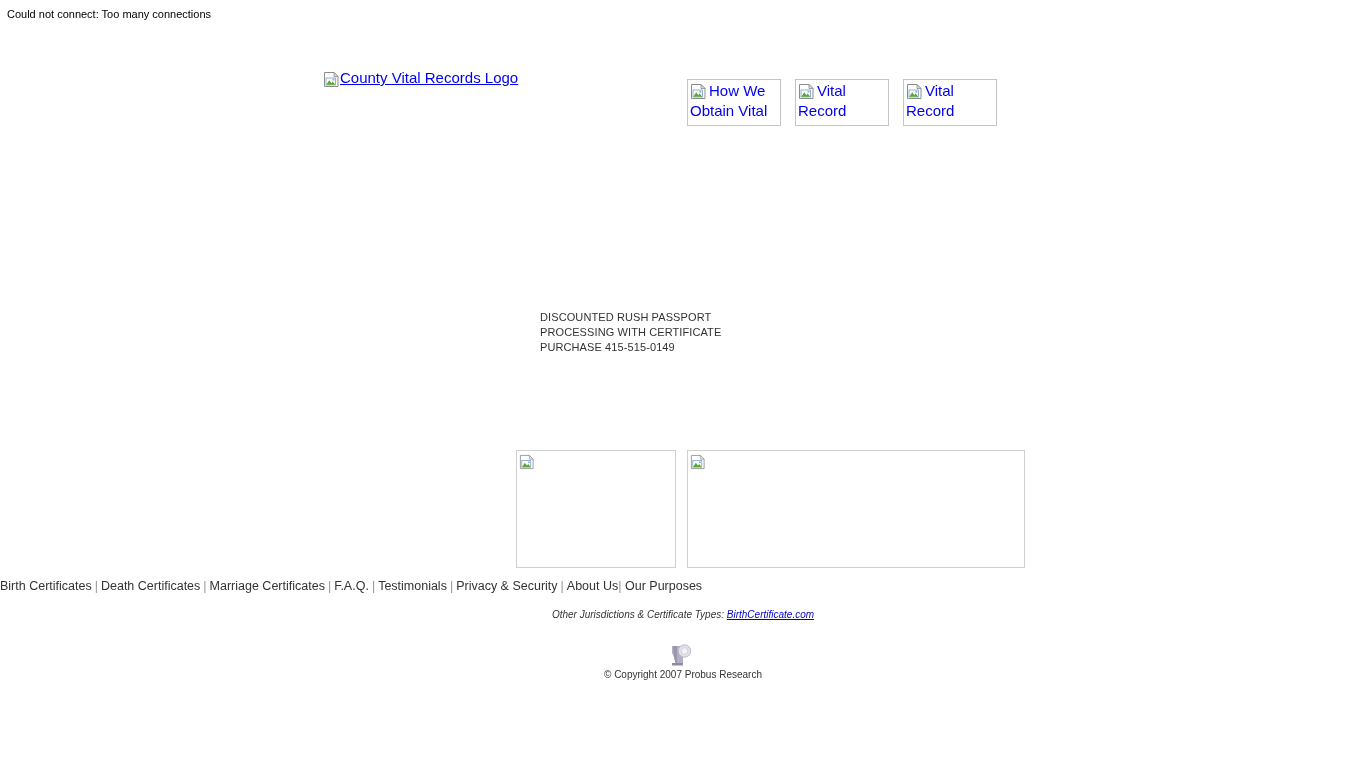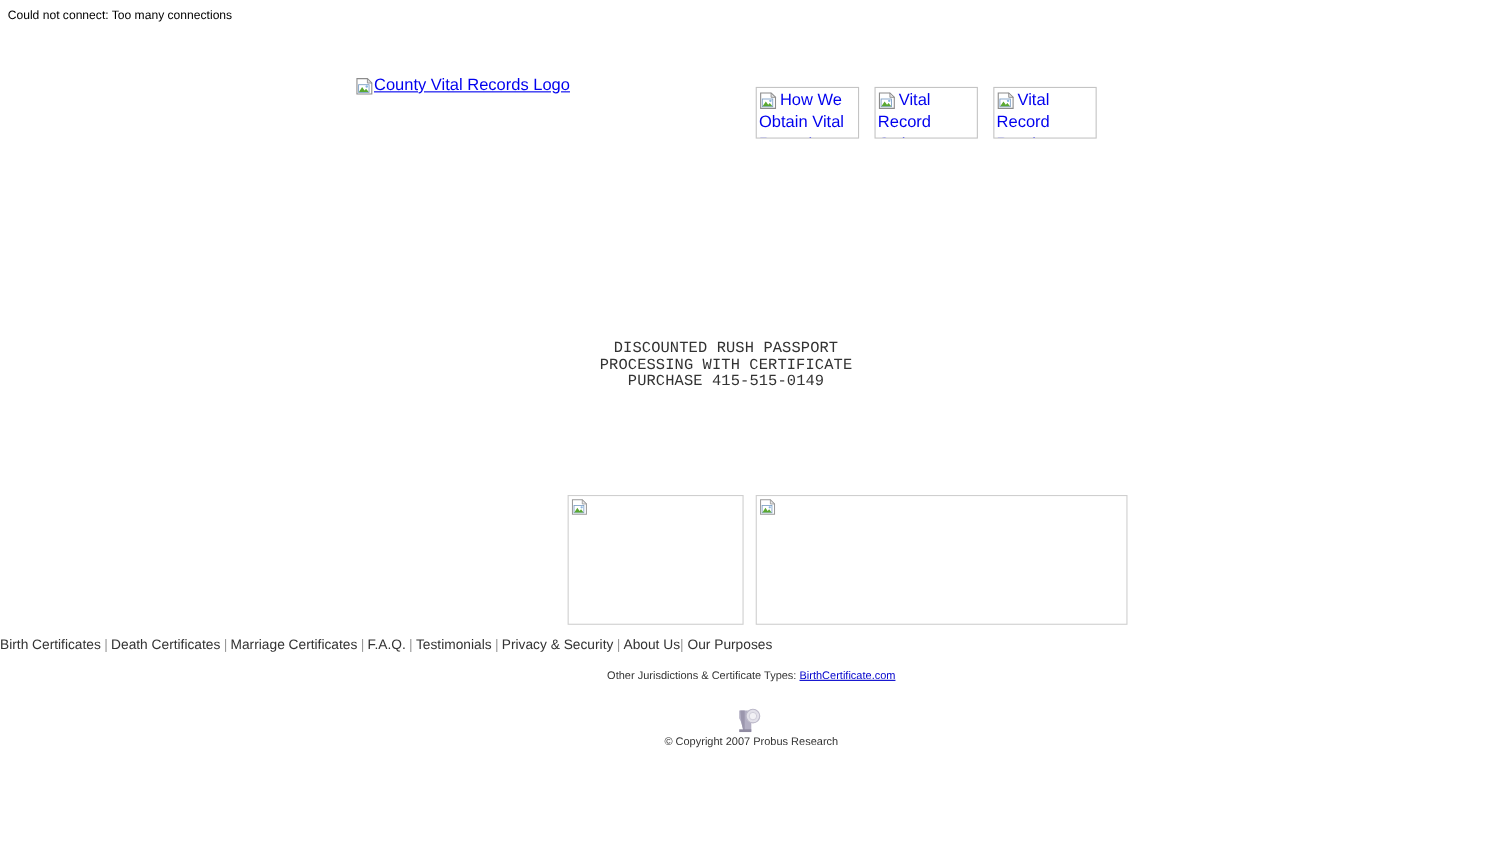--- a/index.html
+++ b/index.html
@@ -107,26 +107,25 @@
     color: #333333;
     font-family: "Liberation Sans", sans-serif;
   }
   .main-copy p b { color: #222222; font-weight: bold; }
 
   .promo {
     position: absolute;
     left: 540px;
     top: 310px;
     width: 240px;
-    font-size: 14px;
+    font-size: 11px;
     line-height: 15px;
     letter-spacing: 0.1px;
     color: #333333;
-    font-family: Liberation Mono, monospace;
-    text-align: center;
+    font-family: Liberation Sans, sans-serif;
   }
 
   
   .box-row {
     position: absolute;
     left: 516px;
     top: 450px;
   }
   .ph-box {
     border: 1px solid #cfcfcf;
@@ -169,20 +168,21 @@
   .footer-note {
     position: absolute;
     left: 0;
     right: 0;
     top: 608px;
     text-align: center;
     font-size: 10px;
     line-height: 13px;
     color: #333333;
     font-family: "Liberation Sans", sans-serif;
+    font-style: italic;
   }
   .footer-note a {
     color: #0000cc;
     text-decoration: underline;
   }
   .footer-copy {
     position: absolute;
     left: 0;
     right: 0;
     top: 626px;

